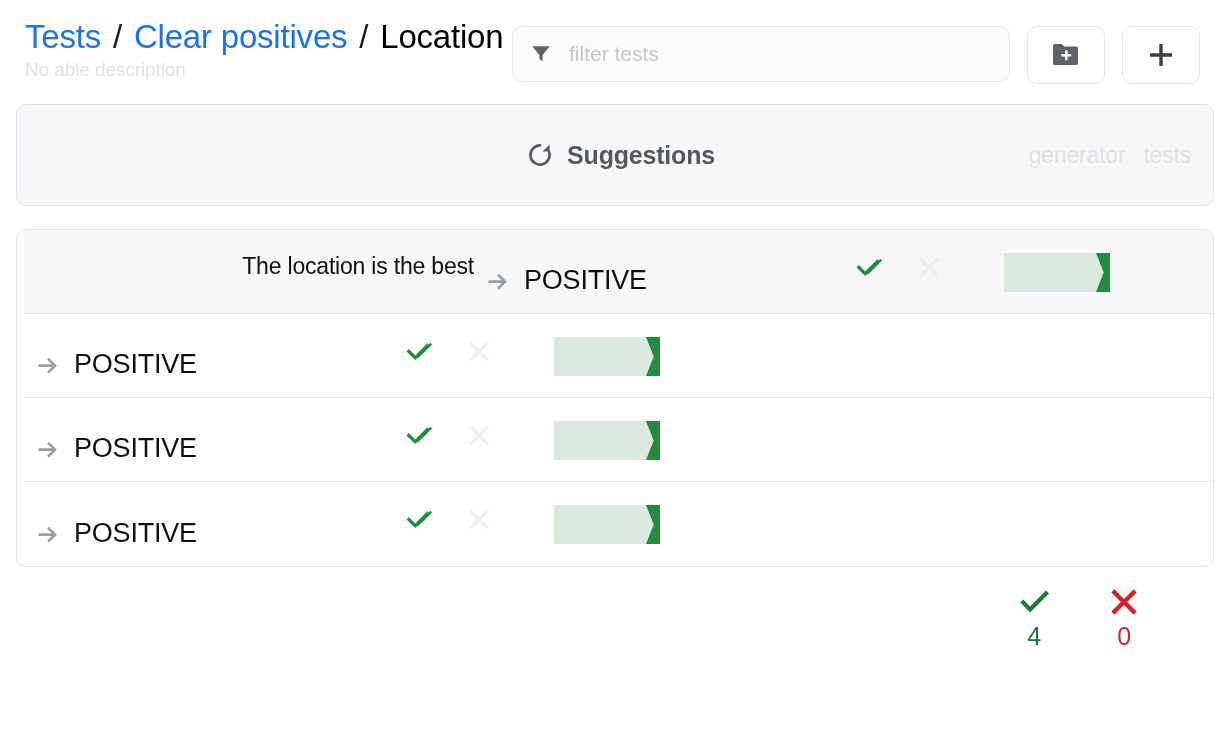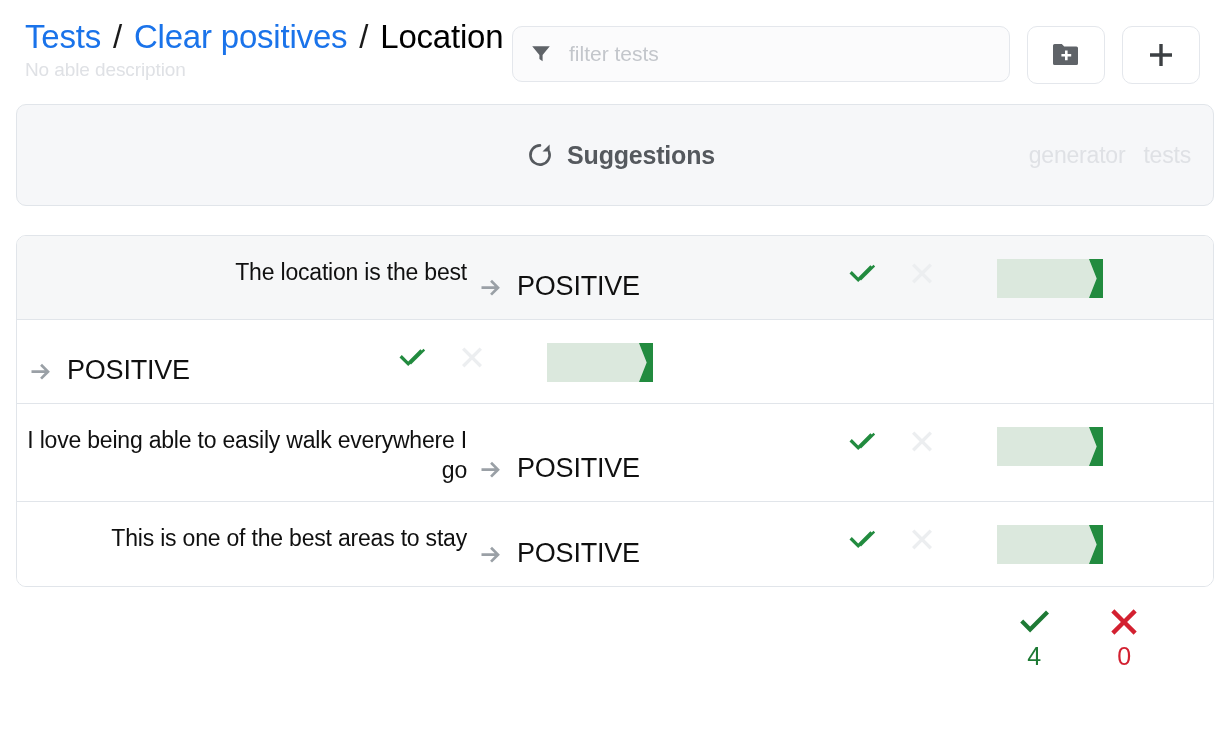--- a/index.html
+++ b/index.html
@@ -138,25 +138,26 @@
     gap: 18px;
   }
   .col-label {
     font-size: 23px;
     color: #dfe1e5;
     letter-spacing: -0.2px;
   }
 
   
   .tests-panel {
-    margin-top: 29px;
+    margin-top: 23px;
     border: 1px solid #e1e5ea;
     border-radius: 10px;
     background: #ffffff;
     overflow: hidden;
+    padding-left: 7px;
   }
   .test-row {
     display: flex;
     align-items: flex-start;
     min-height: 84px;
     border-bottom: 1px solid #e1e5ea;
     background: #ffffff;
     padding-top: 21px;
     padding-bottom: 16px;
   }
@@ -347,21 +348,20 @@
         </svg>
       </div>
       <div class="row-score">
         <div class="score-bar">
           <div class="score-marker"></div>
         </div>
       </div>
     </div>
 
     <div class="test-row">
-      <div class="row-text">I love being able to easily walk everywhere I go</div>
       <div class="row-arrow">
         <svg class="arrow-ico" viewBox="0 0 24 22">
           <path d="M1.5 9.3h13.2l-4.6-4.6 1.9-1.9 7.9 7.9-7.9 7.9-1.9-1.9 4.6-4.6H1.5z" fill="#9aa0a6"></path>
         </svg>
       </div>
       <div class="row-label">POSITIVE</div>
       <div class="row-actions">
         <svg class="act-ico" viewBox="0 0 30 30">
           <path d="M2.5 15.4l2.3-2.3 6.4 6.4 12.2-12.2 2.3 2.3-14.5 14.5z" fill="#228b3f"></path>
           <path d="M26.5 6.8l1.6 1.6-14.1 14.1-1.6-1.6z" fill="#228b3f"></path>
@@ -371,21 +371,20 @@
         </svg>
       </div>
       <div class="row-score">
         <div class="score-bar">
           <div class="score-marker"></div>
         </div>
       </div>
     </div>
 
     <div class="test-row">
-      <div class="row-text">This is one of the best areas to stay</div>
       <div class="row-arrow">
         <svg class="arrow-ico" viewBox="0 0 24 22">
           <path d="M1.5 9.3h13.2l-4.6-4.6 1.9-1.9 7.9 7.9-7.9 7.9-1.9-1.9 4.6-4.6H1.5z" fill="#9aa0a6"></path>
         </svg>
       </div>
       <div class="row-label">POSITIVE</div>
       <div class="row-actions">
         <svg class="act-ico" viewBox="0 0 30 30">
           <path d="M2.5 15.4l2.3-2.3 6.4 6.4 12.2-12.2 2.3 2.3-14.5 14.5z" fill="#228b3f"></path>
           <path d="M26.5 6.8l1.6 1.6-14.1 14.1-1.6-1.6z" fill="#228b3f"></path>

